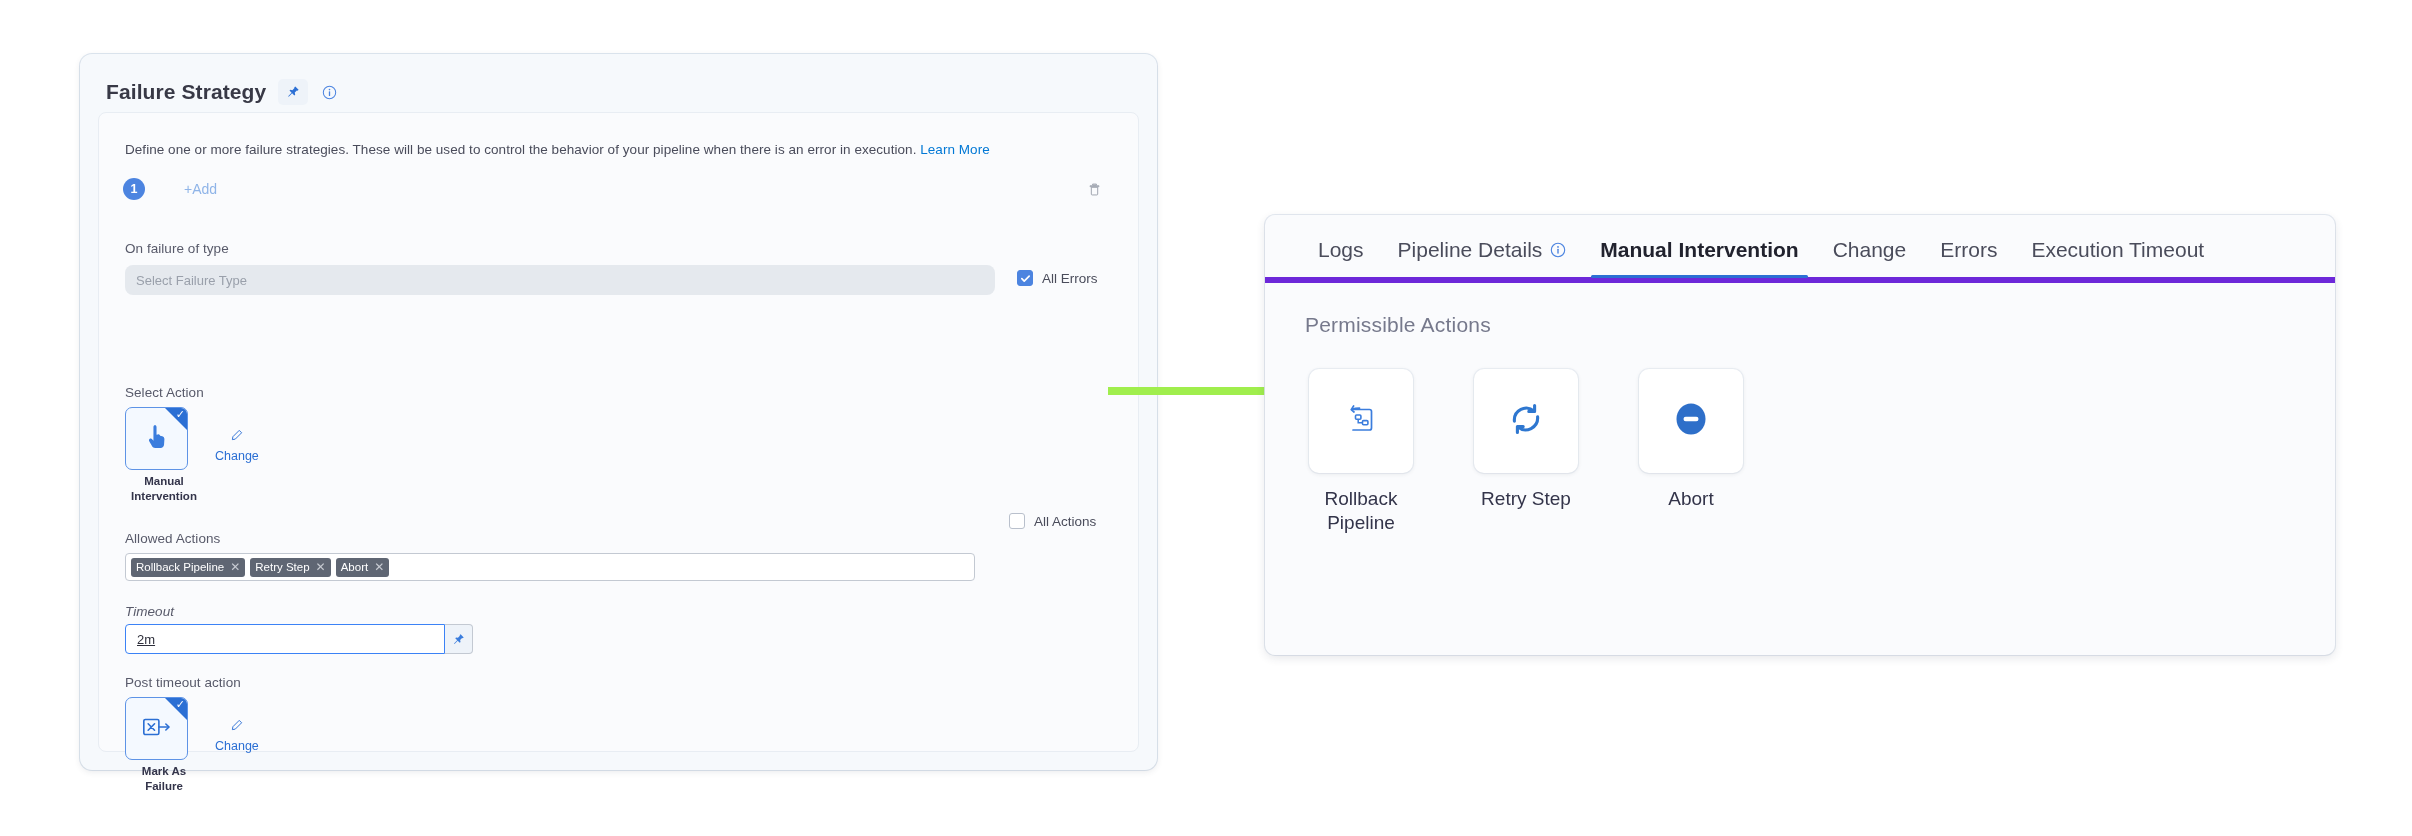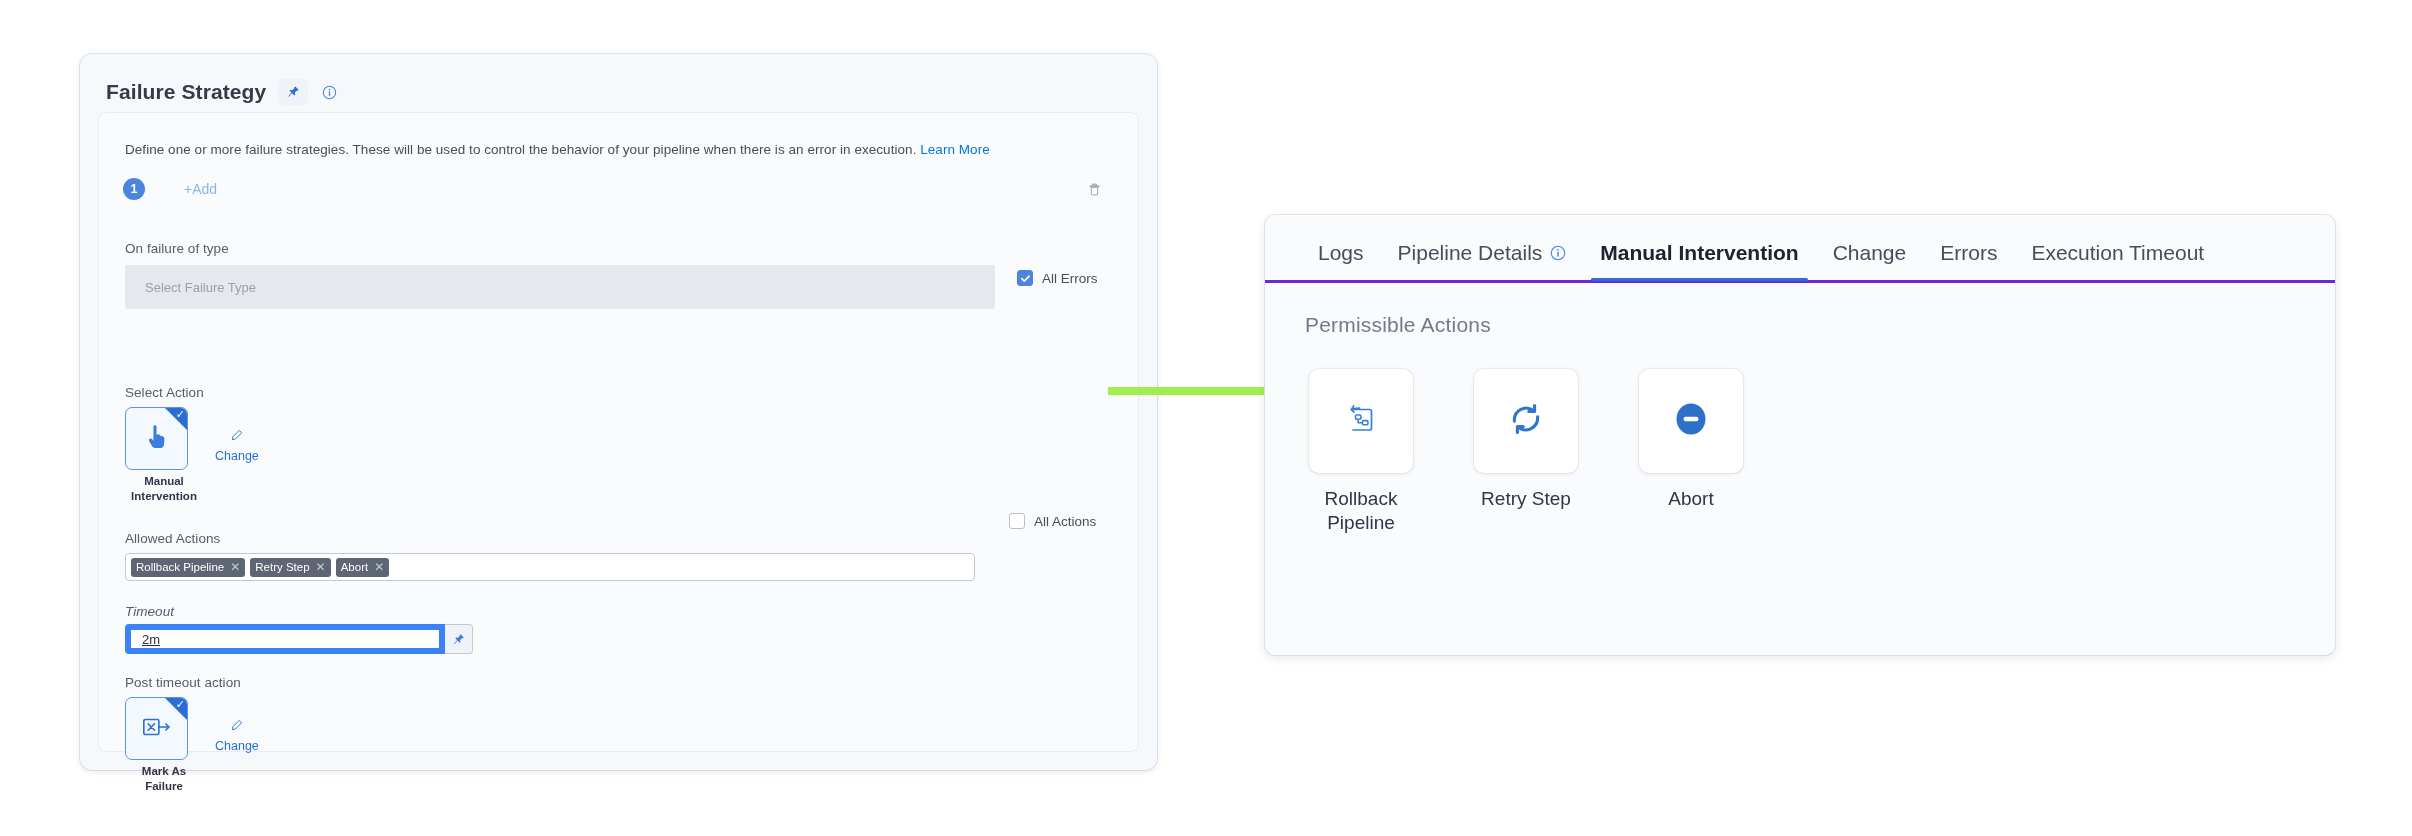--- a/index.html
+++ b/index.html
@@ -63,23 +63,23 @@
     position: absolute; right: 34px; top: 66px;
     width: 20px; height: 20px; display:flex; align-items:center; justify-content:center;
   }
 
   .field-label {
     font-size: 13.5px; color: #585a6a; letter-spacing: .05px;
   }
   .lbl-onfailure { position: absolute; left: 26px; top: 128px; }
   .sel-failure {
     position: absolute; left: 26px; top: 152px;
-    width: 870px; height: 44px;
-    background: #e5e9ee; border: none; border-radius: 2px;
-    display: flex; align-items: center; padding-left: 20px;
+    width: 870px; height: 30px;
+    background: #e5e9ee; border: none; border-radius: 8px;
+    display: flex; align-items: center; padding-left: 11px;
     font-size: 13px; color: #9aa0ab;
   }
   .cb-row { position: absolute; display: flex; align-items: center; gap: 9px; }
   .cb-allerrors { left: 918px; top: 157px; }
   .cb-allactions { left: 910px; top: 400px; }
   .cb {
     width: 16px; height: 16px; border-radius: 3px;
     border: 1px solid #b9c0cc; background: #fff;
     display:flex; align-items:center; justify-content:center;
   }
@@ -133,21 +133,21 @@
   .chip {
     background: #5f6673; color: #fff; border-radius: 3px;
     font-size: 11.5px; height: 19px; padding: 0 5px;
     display: flex; align-items: center; gap: 6px;
   }
   .chip .x { color: #c8ccd3; font-size: 12px; line-height: 1; }
 
   .timeout-wrap { position: absolute; left: 26px; top: 511px; display: flex; }
   .timeout-input {
     width: 320px; height: 30px;
-    background: #fff; border: 6px solid #3b82f6; border-radius: 4px 0 0 4px;
+    background: #fff; border: 1px solid #3b82f6; border-radius: 4px 0 0 4px;
     display: flex; align-items: center; padding-left: 11px;
     font-size: 13px; color: #2e2f3b; text-decoration: underline;
   }
   .timeout-pin {
     width: 28px; height: 30px;
     background: #eef3f9; border: 1px solid #c3c9d2; border-left: none;
     border-radius: 0 4px 4px 0;
     display:flex; align-items:center; justify-content:center;
   }
 
@@ -160,21 +160,21 @@
     left: 1265px; top: 215px;
     width: 1070px; height: 440px;
     background: #fafbfd;
     border-radius: 10px;
     box-shadow: 0 3px 10px rgba(40,50,70,.12), 0 0 0 1px rgba(226,232,240,.85);
   }
   .rp-tabs {
     position: relative;
     display: flex; align-items: flex-end; gap: 0;
     height: 68px; padding: 0 36px;
-    border-bottom: 3px solid #6d28d9;
+    border-bottom: 6px solid #6d28d9;
   }
   .rp-tab {
     position: relative;
     font-size: 21px; color: #4a4c5b;
     padding: 0 17px 15px 17px;
     display: flex; align-items: center; gap: 8px;
     white-space: nowrap;
   }
   .rp-tab.active { font-weight: 700; color: #21222e; }
   .rp-tab.active::after {

